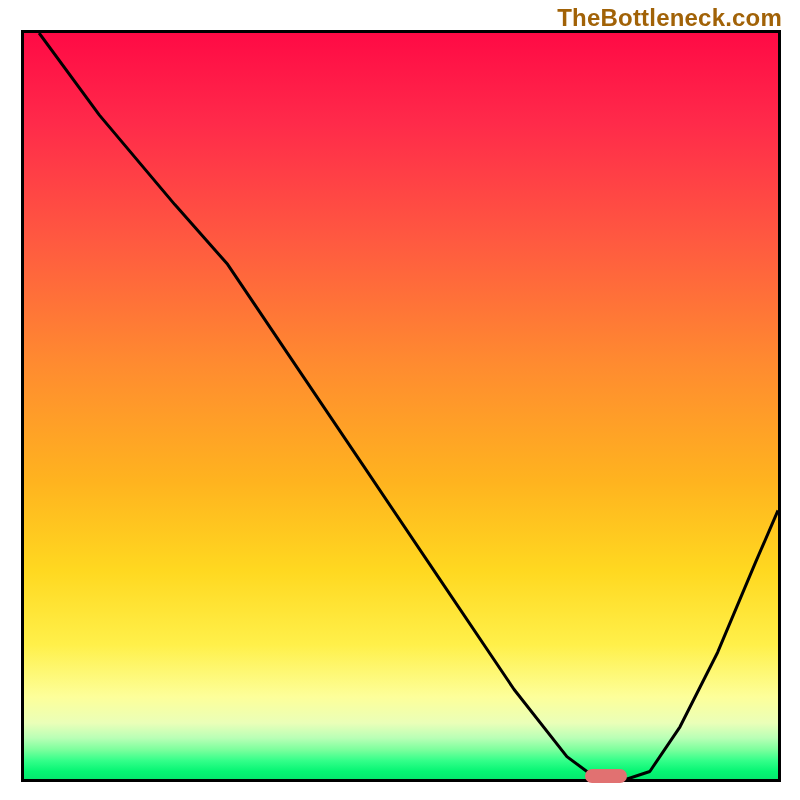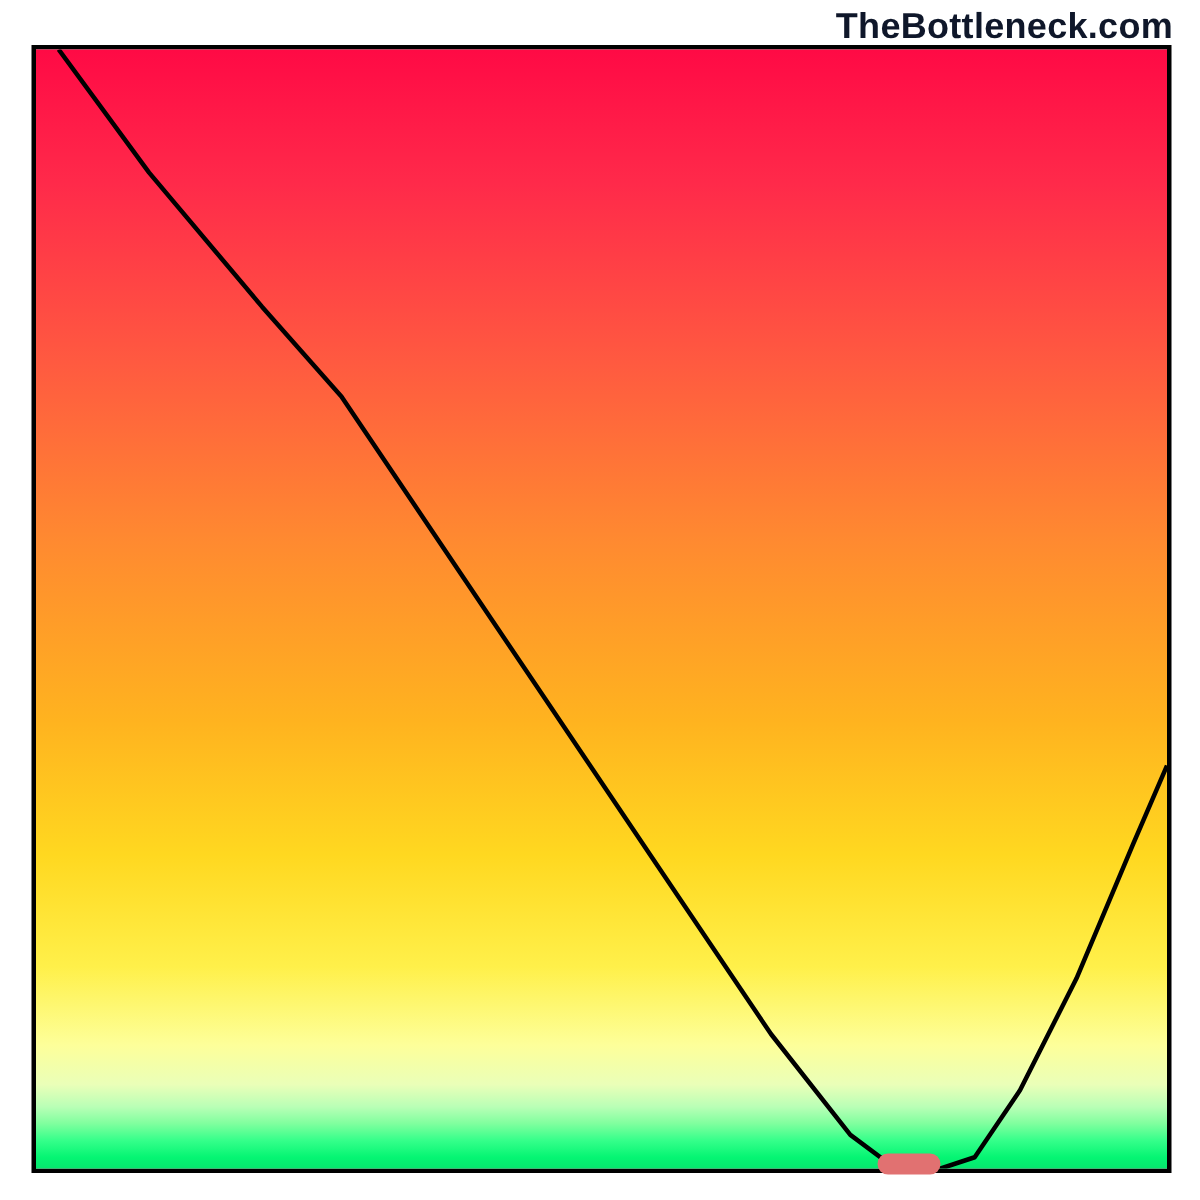--- a/index.html
+++ b/index.html
@@ -15,21 +15,21 @@
     position: relative;
     width: 800px;
     height: 800px;
   }
   .watermark {
     position: absolute;
     top: 4px;
     right: 18px;
     font-size: 24px;
     font-weight: 600;
-    color: #0f172a;
+    color: #a16207;
     letter-spacing: 0.2px;
   }
   .plot-area {
     position: absolute;
     left: 21px;
     top: 30px;
     width: 760px;
     height: 752px;
     box-sizing: border-box;
     border: 3px solid #000000;

